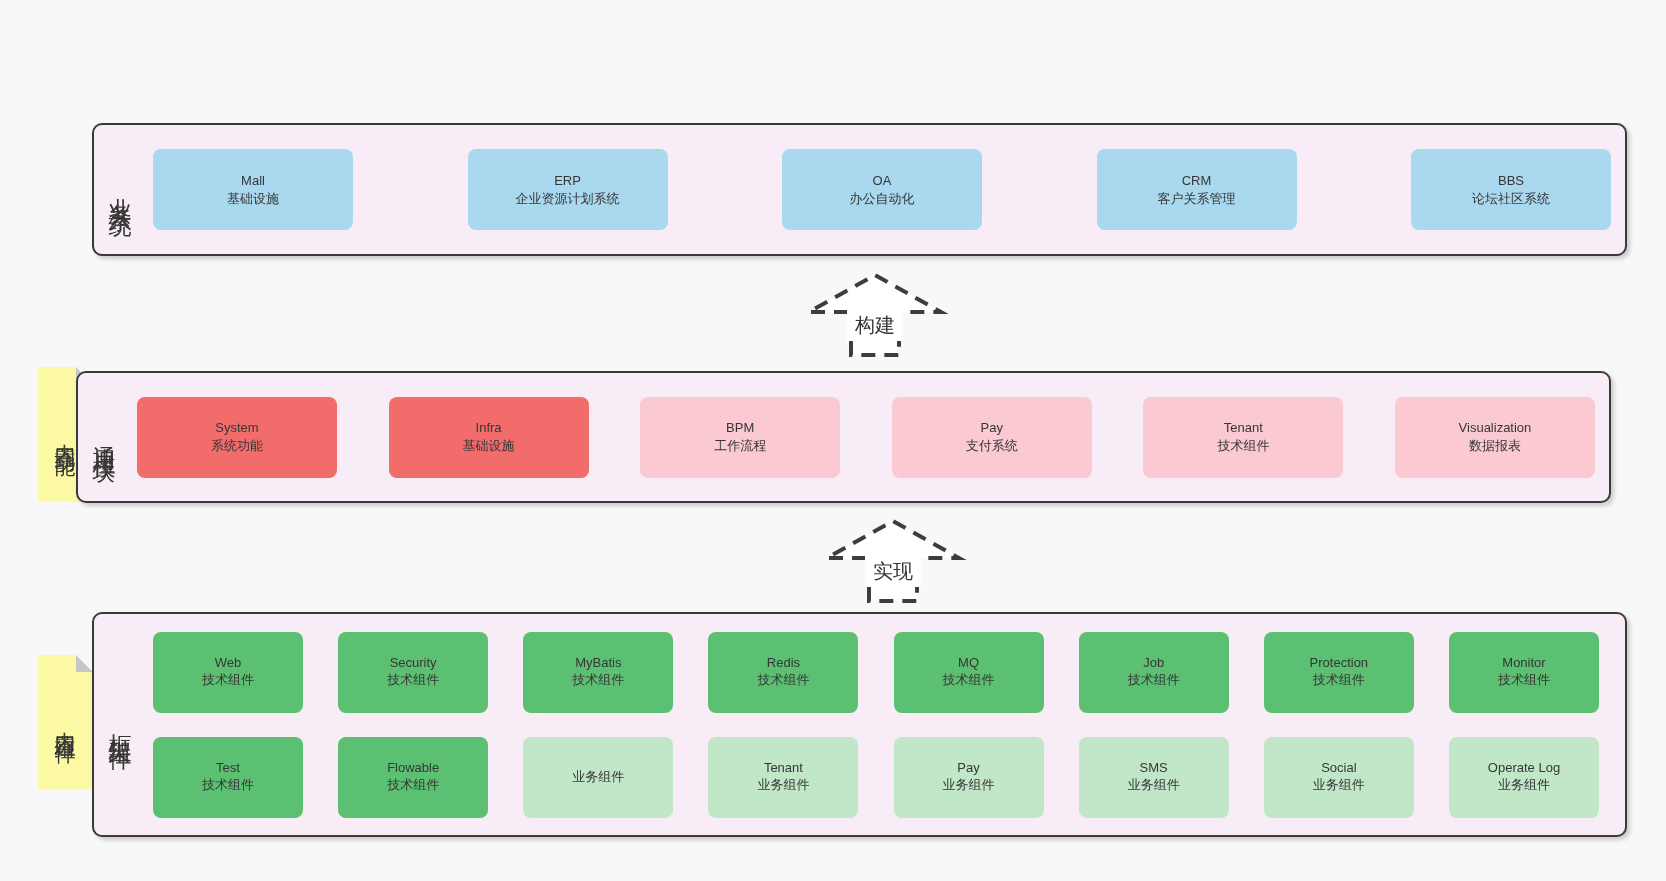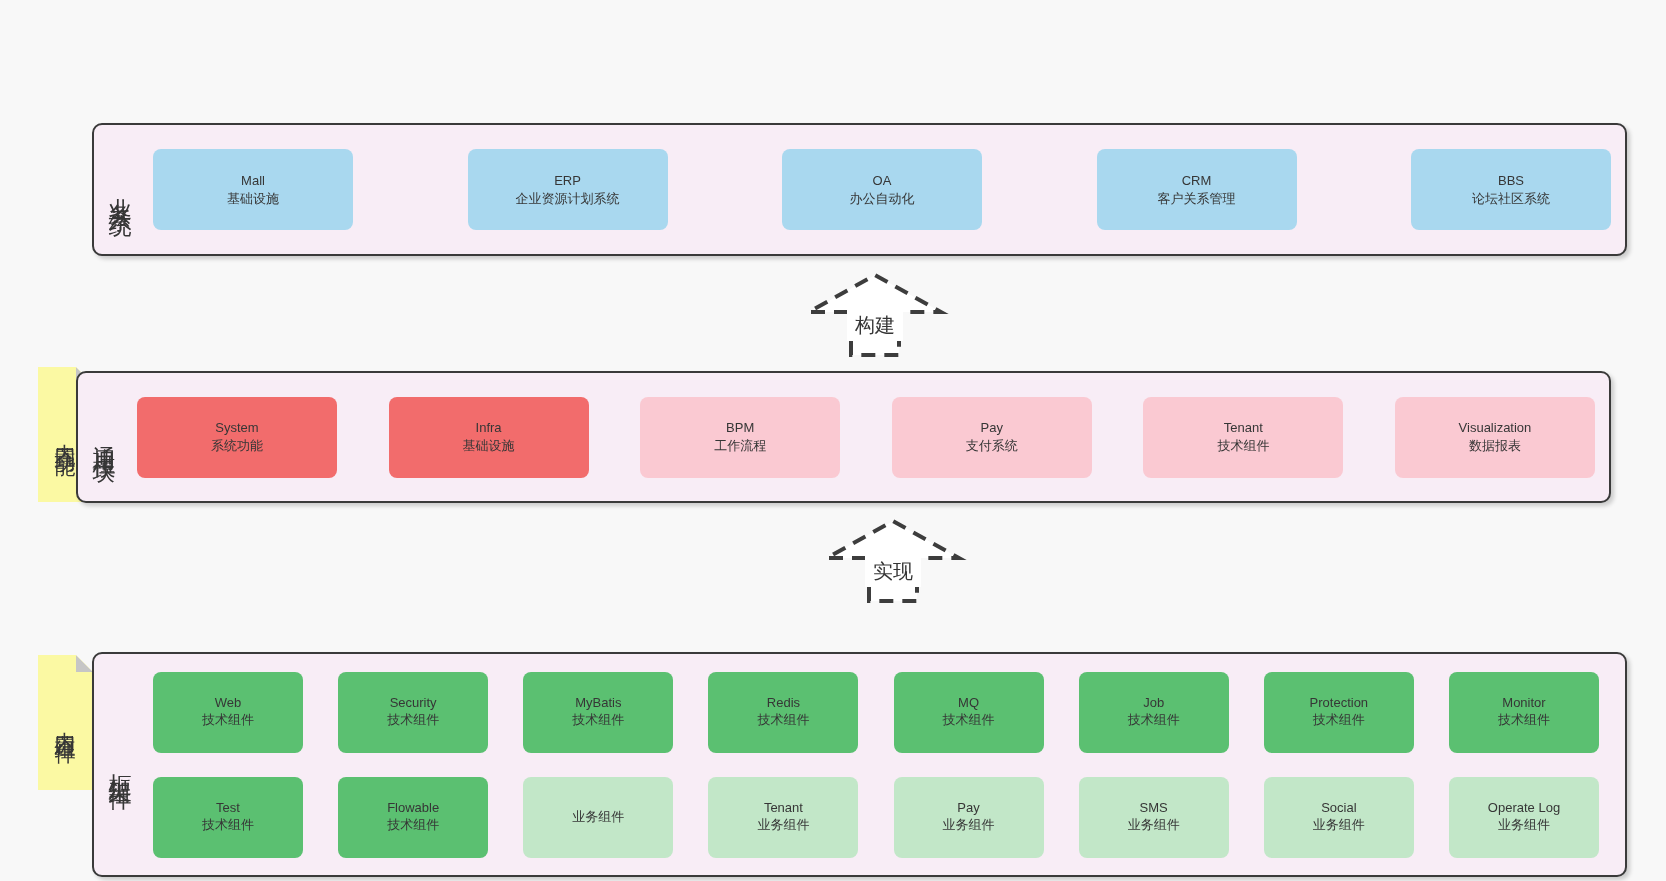--- a/index.html
+++ b/index.html
@@ -34,21 +34,21 @@
     position: absolute;
     background: var(--layer-bg);
     border: 2px solid var(--layer-border);
     border-radius: 10px;
     box-shadow: 3px 3px 4px rgba(0,0,0,0.18);
     display: flex;
     align-items: stretch;
   }
   #layer-business   { left: 92px; top: 123px; width: 1535px; height: 133px; }
   #layer-modules    { left: 76px; top: 371px; width: 1535px; height: 132px; }
-  #layer-components { left: 92px; top: 652px; width: 1535px; height: 225px; }
+  #layer-components { left: 92px; top: 612px; width: 1535px; height: 225px; }
 
   .side-label {
     width: 52px;
     display: flex; align-items: center; justify-content: center;
     flex: none;
   }
   .vtext {
     writing-mode: vertical-rl;
     text-orientation: upright;
     letter-spacing: 5px;

